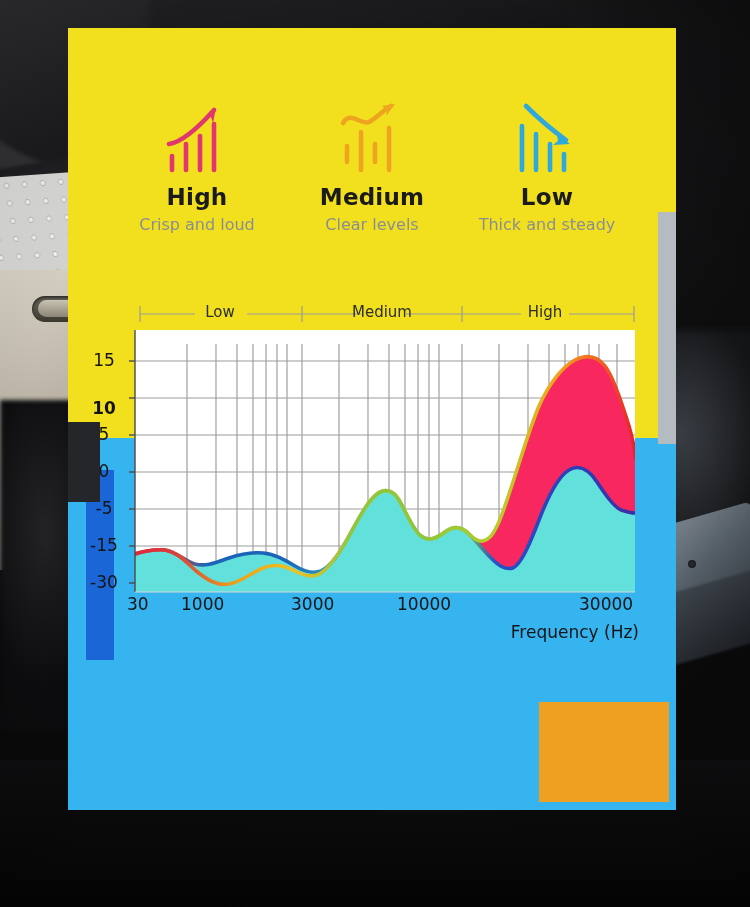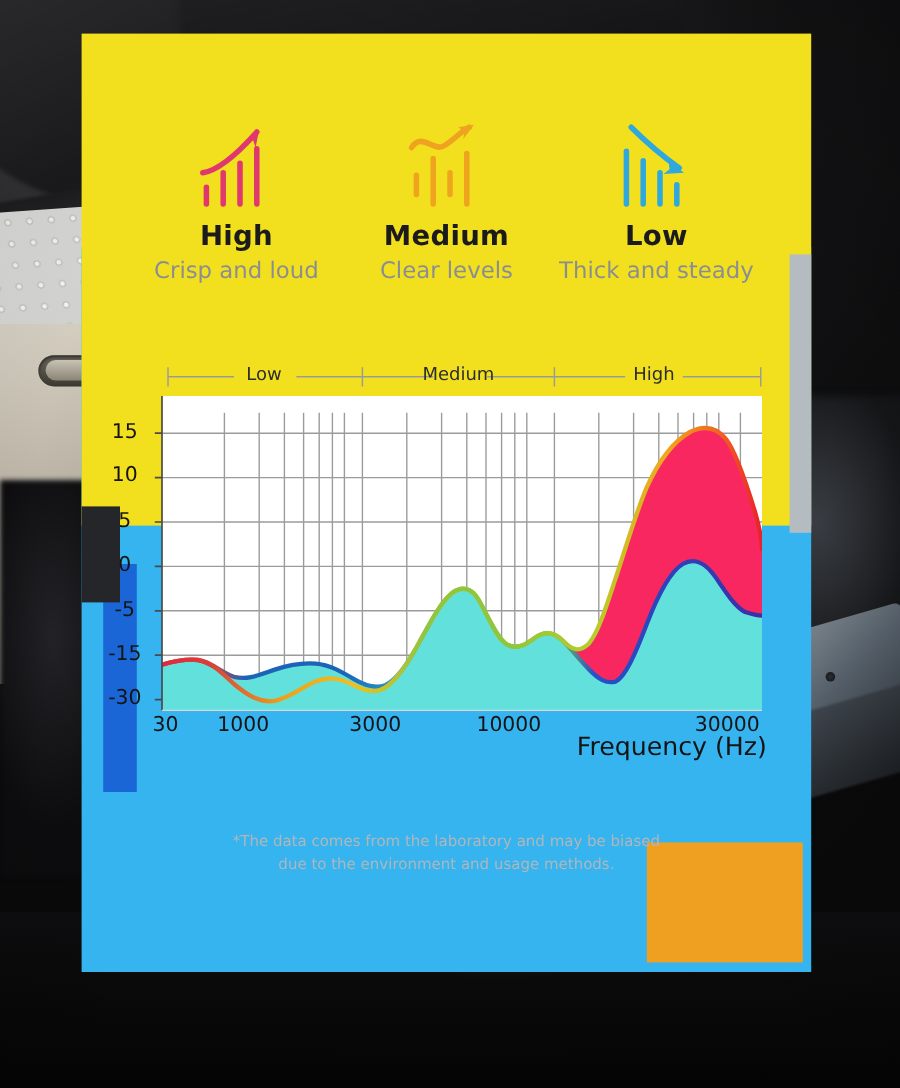--- a/index.html
+++ b/index.html
@@ -62,30 +62,30 @@
   #gray-right{left:658px;top:212px;width:18px;height:232px;background:#b4bcc2;}
   #dark-left{left:68px;top:422px;width:32px;height:80px;background:#24262a;}
   #card{left:99px;top:59px;width:546px;height:722px;background:#ffffff;}
 
   
   #features{position:absolute;left:112px;top:96px;width:520px;height:170px;
     display:flex;align-items:flex-start;justify-content:space-between;}
   .feature{width:170px;display:flex;flex-direction:column;align-items:center;}
   .ficon{height:78px;display:flex;align-items:flex-end;justify-content:center;}
   .ftitle{font-size:23px;font-weight:bold;color:#1b1b1b;margin-top:10px;letter-spacing:.2px;}
-  .fsub{font-size:19px;color:#8a8e92;margin-top:5px;}
+  .fsub{font-size:16px;color:#8a8e92;margin-top:5px;}
 
   
   #chart-wrap{position:absolute;left:99px;top:296px;width:546px;height:370px;}
   #bands{position:absolute;left:0;top:0;width:546px;height:34px;}
   .band-label{position:absolute;top:7px;font-size:15px;color:#2d2d2d;text-align:center;}
   #svg-plot{position:absolute;left:0;top:34px;}
   .ylab{position:absolute;font-size:17px;color:#141414;text-align:center;width:46px;}
   .xlab{position:absolute;font-size:17px;color:#141414;top:298px;}
-  #freq-label{position:absolute;right:6px;top:314px;font-size:21px;color:#141414;margin-left:28px;}
+  #freq-label{position:absolute;right:6px;top:326px;font-size:17px;color:#141414;margin-left:28px;}
 
   
   #footnote{position:absolute;left:139px;top:692px;width:466px;text-align:center;
     font-size:12.5px;line-height:1.5;color:#b2b6ba;}
 </style>
 </head>
 <body>
 
 <div id="backdrop">
   <div class="bd bd1"></div>
@@ -361,34 +361,30 @@
         <line x1="30" y1="105" x2="36" y2="105"></line>
         <line x1="30" y1="142" x2="36" y2="142"></line>
         <line x1="30" y1="179" x2="36" y2="179"></line>
         <line x1="30" y1="216" x2="36" y2="216"></line>
         <line x1="30" y1="253" x2="36" y2="253"></line>
       </g>
       <line x1="36" y1="262" x2="536" y2="262" stroke="#d7d7d7" stroke-width="1.2"></line>
     </svg>
 
     <div class="ylab" style="top:54px;left:-18px;">15</div>
-    <div class="ylab" style="top:90px;left:-18px;">10</div>
+    <div class="ylab" style="top:102px;left:-18px;font-weight:bold;">10</div>
     <div class="ylab" style="top:128px;left:-18px;">5</div>
     <div class="ylab" style="top:165px;left:-18px;">0</div>
     <div class="ylab" style="top:202px;left:-18px;">-5</div>
     <div class="ylab" style="top:239px;left:-18px;">-15</div>
     <div class="ylab" style="top:276px;left:-18px;">-30</div>
 
     <div class="xlab" style="left:28px;">30</div>
     <div class="xlab" style="left:82px;">1000</div>
     <div class="xlab" style="left:192px;">3000</div>
     <div class="xlab" style="left:298px;">10000</div>
     <div class="xlab" style="left:480px;">30000</div>
 
     <div id="freq-label">Frequency (Hz)</div>
   </div>
 
-  <div id="footnote">
-    <span>*The data comes from the laboratory and may be biased</span><br>
-    <span>due to the environment and usage methods.</span>
-  </div>
 
 </div>
 
 </body></html>

